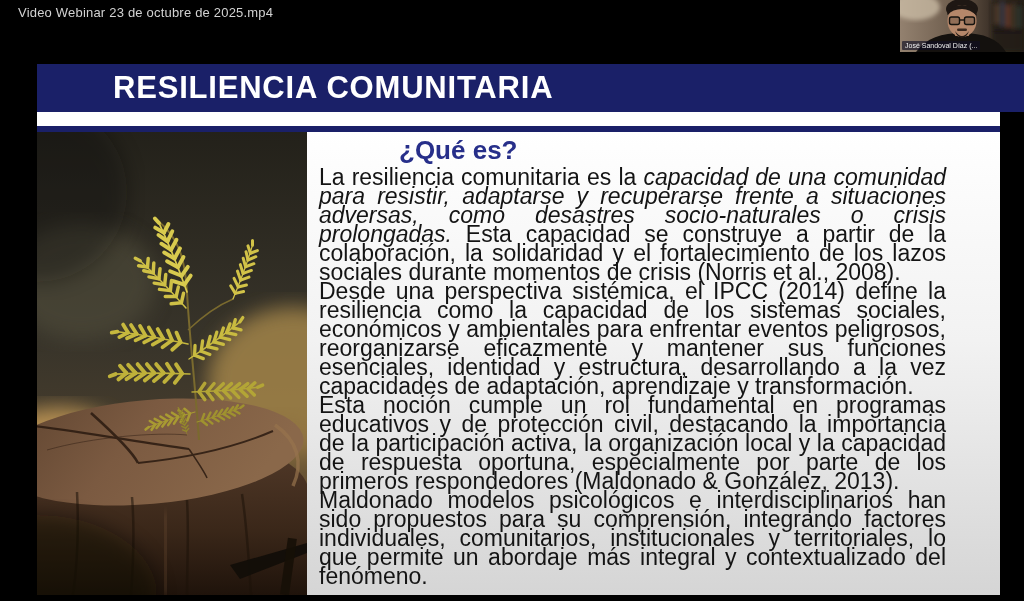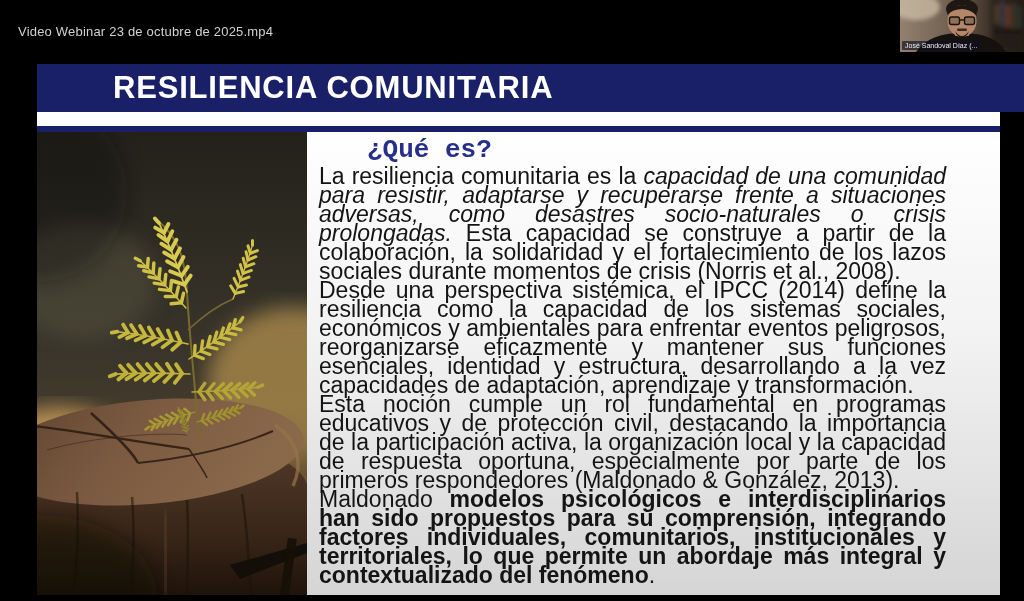--- a/index.html
+++ b/index.html
@@ -2,45 +2,45 @@
 <html style="--navy: #1a2068; --headblue: #272f8a; --bodycol: #141414; --bgtop: #ffffff; --bgbot: #d5d5d5;"><head>
 <meta charset="utf-8">
 <style>
   html,body{margin:0;padding:0;background:#000;}
   body{width:1024px;height:601px;overflow:hidden;position:relative;
        font-family:"Liberation Sans", sans-serif;}
   .stage{position:absolute;inset:0;background:#000;}
 
   
   .topbar{position:absolute;top:0;left:0;width:100%;height:64px;background:#000;}
-  .video-title{position:absolute;top:24px;left:18px;font-size:13px;color:#d2d2d2;letter-spacing:.2px;}
+  .video-title{position:absolute;top:5px;left:18px;font-size:13px;color:#d2d2d2;letter-spacing:.2px;}
 
   
   .webcam{position:absolute;top:0;right:0;width:124px;height:52px;overflow:hidden;background:#1a1512;}
   .webcam svg{display:block;}
   .cam-name{position:absolute;left:2px;bottom:2px;font-size:7px;line-height:9px;color:#efefef;
             background:rgba(15,15,35,.65);padding:0 3px;border-radius:1px;white-space:nowrap;}
 
   
   .slide{position:absolute;left:37px;top:64px;width:963px;height:531px;background:#fff;}
   .slide-titlebar{position:absolute;left:0;top:0;width:100%;height:48px;background:var(--navy,#1a2068);
                   display:flex;align-items:center;padding-left:40px;}
   .slide-title{color:#fff;font-weight:bold;font-size:31px;letter-spacing:.8px;padding-left:36px;}
   .slide-rule{position:absolute;left:0;top:62px;width:100%;height:6px;background:var(--navy,#1a2068);}
 
   .slide-body{position:absolute;left:0;top:68px;width:100%;height:463px;display:flex;}
   .photo{width:270px;height:463px;flex:0 0 270px;overflow:hidden;background:#2c281f;}
   .content{flex:1;height:100%;background:linear-gradient(180deg,var(--bgtop,#ffffff) 0%,#f2f2f2 45%,var(--bgbot,#d5d5d5) 100%);
            box-sizing:border-box;padding:2px 54px 0 12px;}
-  .heading{margin:1px 0 2px 48px;font-size:26px;font-weight:bold;color:var(--headblue,#272f8a);font-family:Liberation Mono, monospace;}
+  .heading{margin:1px 0 2px 80px;font-size:26px;font-weight:bold;color:var(--headblue,#272f8a);}
   .paras{font-size:23px;line-height:19px;color:var(--bodycol,#141414);text-align:justify;}
   .paras p{margin:0;}
   .seg-italic{font-style:italic;}
   .seg-underline{text-underline-offset:3px;}
-  .seg-bold{font-weight:bold;}
+  .seg-bold{font-weight:normal;}
 </style>
 </head>
 <body>
 
 <div class="stage">
 
   <div class="topbar">
     <span class="video-title">Video Webinar 23 de octubre de 2025.mp4</span>
   </div>
 

